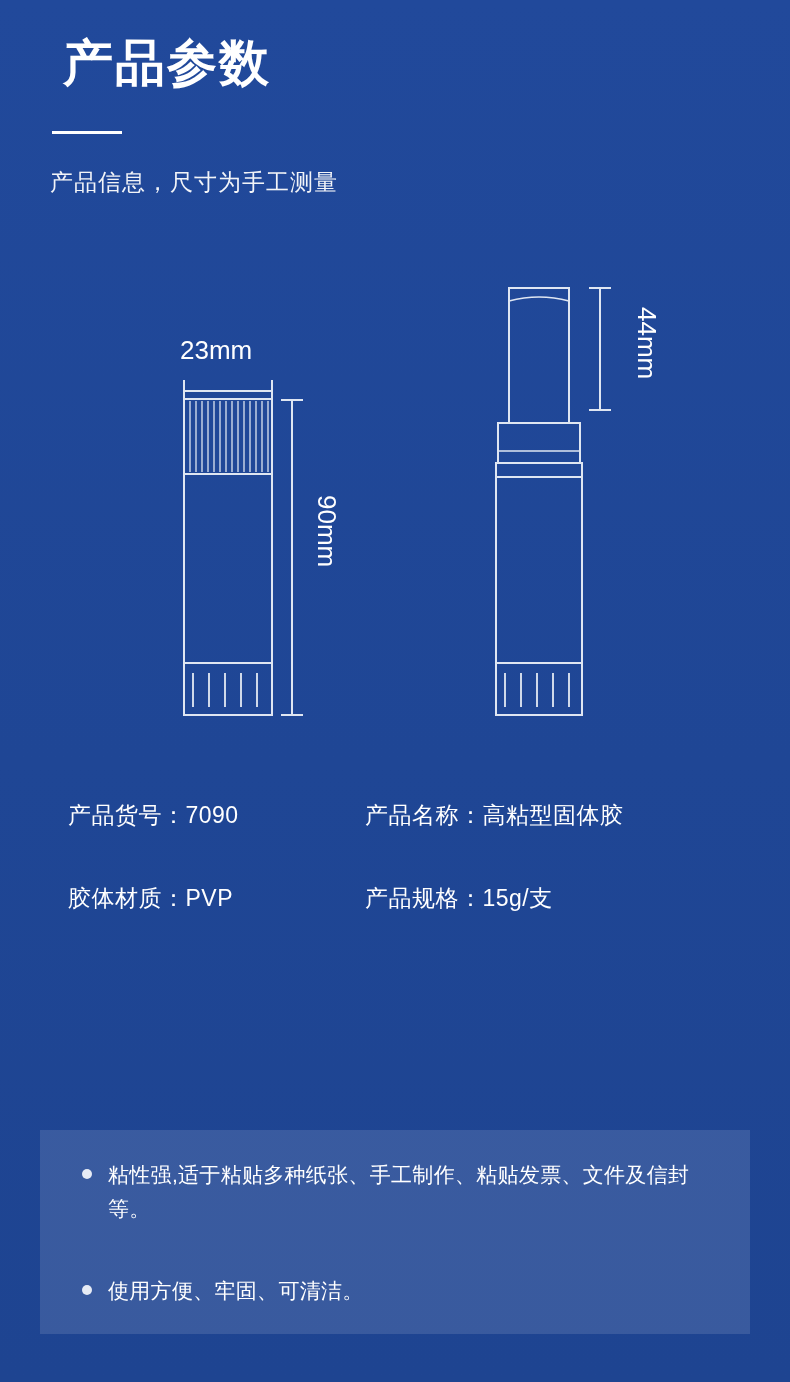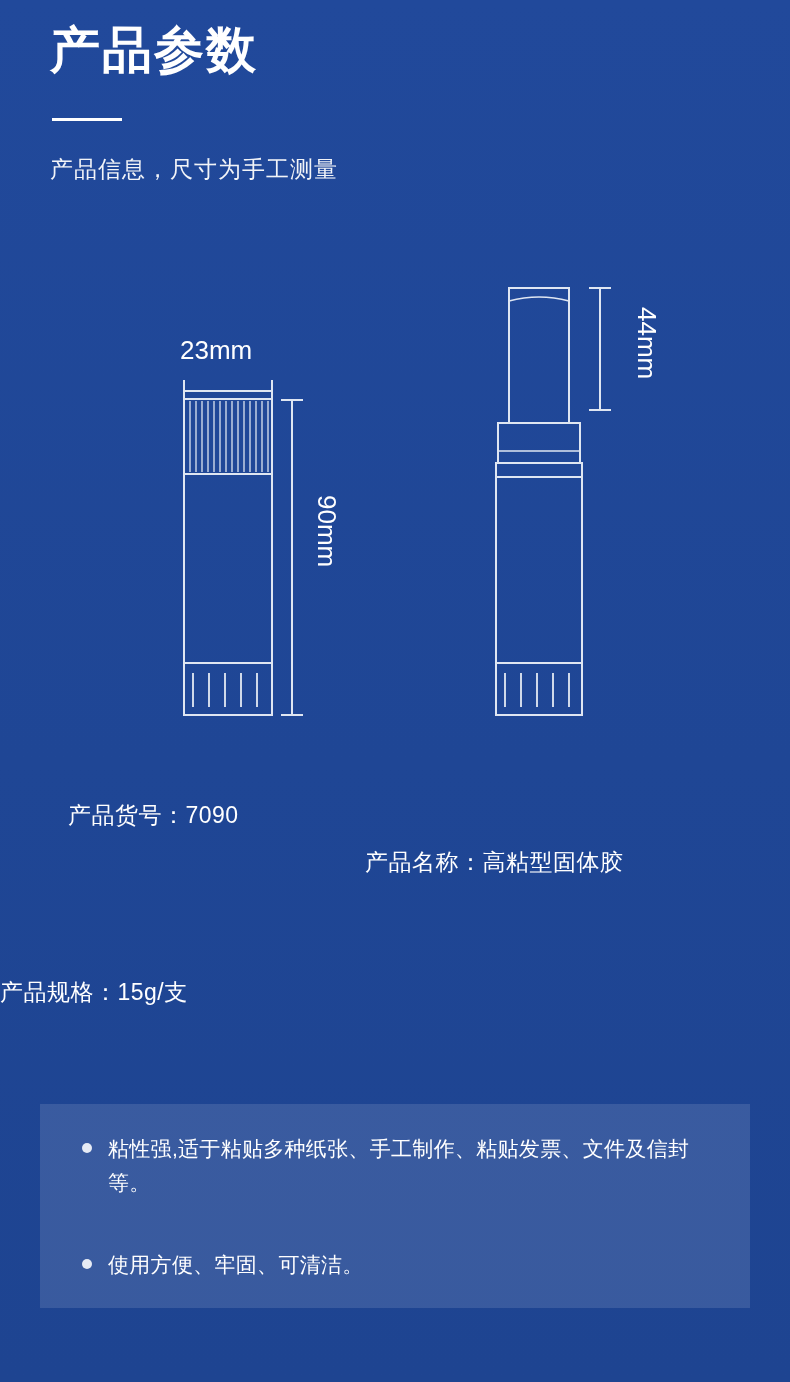--- a/index.html
+++ b/index.html
@@ -29,21 +29,21 @@
     left: 50px;
     top: 22px;
     width: 700px;
   }
   .title {
     font-size: 50px;
     font-weight: bold;
     letter-spacing: 2px;
     line-height: 1.15;
     color: #ffffff;
-    margin: 0;
+    margin: 13px;
   }
   .rule {
     width: 70px;
     height: 3px;
     background: #ffffff;
     margin: 38px 0 0 2px;
   }
   .subtitle {
     margin-top: 33px;
     font-size: 23px;
@@ -73,29 +73,29 @@
     display: flex;
     margin-bottom: 52px;
   }
   .spec-cell {
     font-size: 23px;
     color: #ffffff;
     letter-spacing: 0.5px;
     white-space: nowrap;
   }
   .spec-cell.left { width: 365px; padding-left: 68px; box-sizing: border-box; }
-  .spec-cell.right { padding-left: 0; margin-top: 47px; }
+  .spec-cell.right { padding-left: 0; }
   .spec-label { }
   .spec-value { }
 
   
   .features {
     position: absolute;
     left: 40px;
-    top: 1104px;
+    top: 1130px;
     width: 710px;
     box-sizing: border-box;
     background: rgba(255,255,255,0.12);
     padding: 28px 34px 26px 34px;
   }
   .feature-item {
     display: flex;
     align-items: flex-start;
     margin-bottom: 18px;
   }
@@ -211,20 +211,23 @@
     <div class="spec-row">
       <div class="spec-cell left">
         <span class="spec-label">产品货号：</span><span class="spec-value">7090</span>
       </div>
       <div class="spec-cell right">
         <span class="spec-label">产品名称：</span><span class="spec-value">高粘型固体胶</span>
       </div>
     </div>
 
     <div class="spec-row">
+      <div class="spec-cell left">
+        <span class="spec-label">胶体材质：</span><span class="spec-value">PVP</span>
+      </div>
       <div class="spec-cell right">
         <span class="spec-label">产品规格：</span><span class="spec-value">15g/支</span>
       </div>
     </div>
 
     <div class="spec-row">
     </div>
 
   </div>
 

